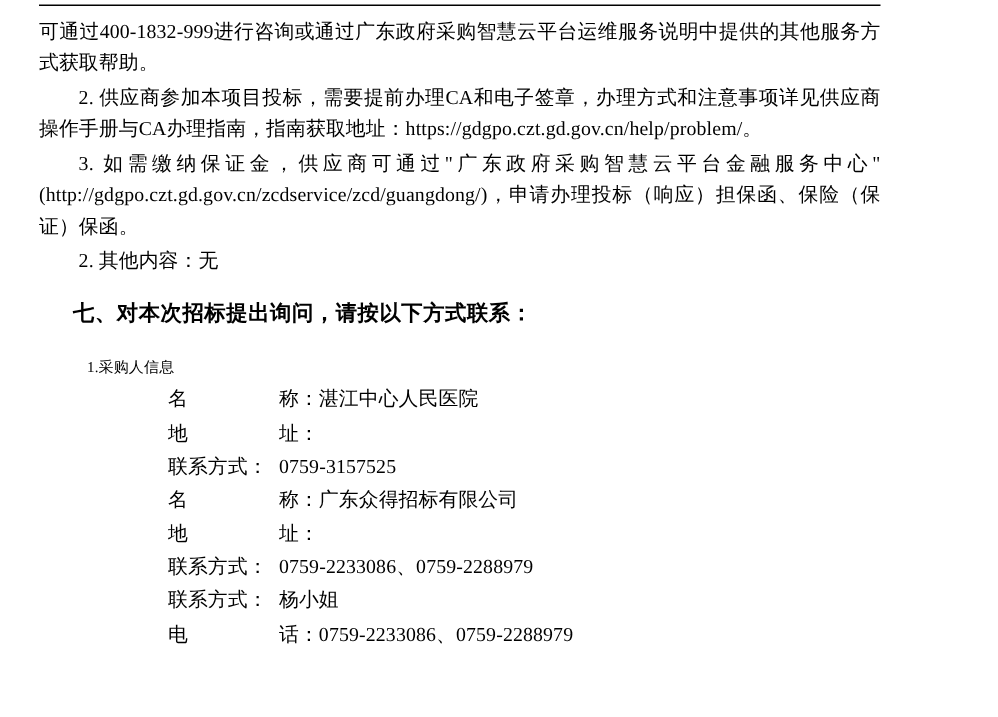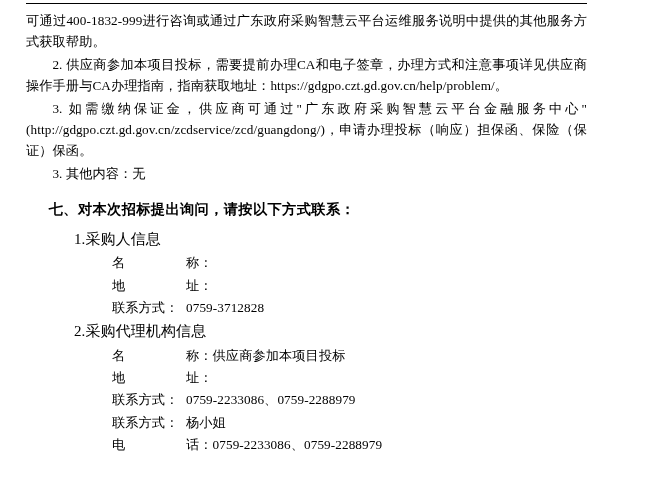--- a/index.html
+++ b/index.html
@@ -41,29 +41,29 @@
     letter-spacing: 0.1px;
   }
   .para {
     margin-bottom: 1px;
   }
   .indent2 {
     text-indent: 2em;
   }
   .section-head {
     margin-top: 14px;
-    margin-bottom: 6px;
+    margin-bottom: 17px;
     font-size: 14.2px;
     font-weight: bold;
     text-indent: 1.6em;
     letter-spacing: 0.4px;
   }
   .lvl1 {
     text-indent: 3.2em;
-    font-size: 15px;
+    font-size: 10px;
     margin-bottom: 1px;
   }
   .lvl2 {
     padding-left: 86px;
     font-size: 13.2px;
     margin-bottom: 1px;
     display: flex;
   }
   .lbl {
     display: inline-block;
@@ -85,47 +85,45 @@
   <div class="top-rule"></div>
 
   <div class="content">
 
     <p class="para">可通过400-1832-999进行咨询或通过广东政府采购智慧云平台运维服务说明中提供的其他服务方式获取帮助。</p>
 
     <p class="para indent2">2. 供应商参加本项目投标，需要提前办理CA和电子签章，办理方式和注意事项详见供应商操作手册与CA办理指南，指南获取地址：https://gdgpo.czt.gd.gov.cn/help/problem/。</p>
 
     <p class="para indent2">3. 如需缴纳保证金，供应商可通过"广东政府采购智慧云平台金融服务中心"(http://gdgpo.czt.gd.gov.cn/zcdservice/zcd/guangdong/)，申请办理投标（响应）担保函、保险（保证）保函。</p>
 
-    <p class="para indent2">3. 其他内容：无</p>
+    <p class="para indent2">2. 其他内容：无</p>
 
     <p class="section-head">七、对本次招标提出询问，请按以下方式联系：</p>
 
     <p class="lvl1">
       <span>1.</span><span>采购人信息</span>
     </p>
     <p class="lvl2">
       <span class="lbl">名</span>
         <span class="lbl-tight" style="min-width:0">称：</span>
+        <span class="val">湛江中心人民医院</span>
     </p>
     <p class="lvl2">
       <span class="lbl">地</span>
         <span class="lbl-tight" style="min-width:0">址：</span>
     </p>
     <p class="lvl2">
       <span class="lbl-tight">联系方式：</span>
-        <span class="val">0759-3712828</span>
+        <span class="val">0759-3157525</span>
     </p>
 
-    <p class="lvl1">
-      <span>2.</span><span>采购代理机构信息</span>
-    </p>
     <p class="lvl2">
       <span class="lbl">名</span>
         <span class="lbl-tight" style="min-width:0">称：</span>
-        <span class="val">供应商参加本项目投标</span>
+        <span class="val">广东众得招标有限公司</span>
     </p>
     <p class="lvl2">
       <span class="lbl">地</span>
         <span class="lbl-tight" style="min-width:0">址：</span>
     </p>
     <p class="lvl2">
       <span class="lbl-tight">联系方式：</span>
         <span class="val">0759-2233086、0759-2288979</span>
     </p>
 

